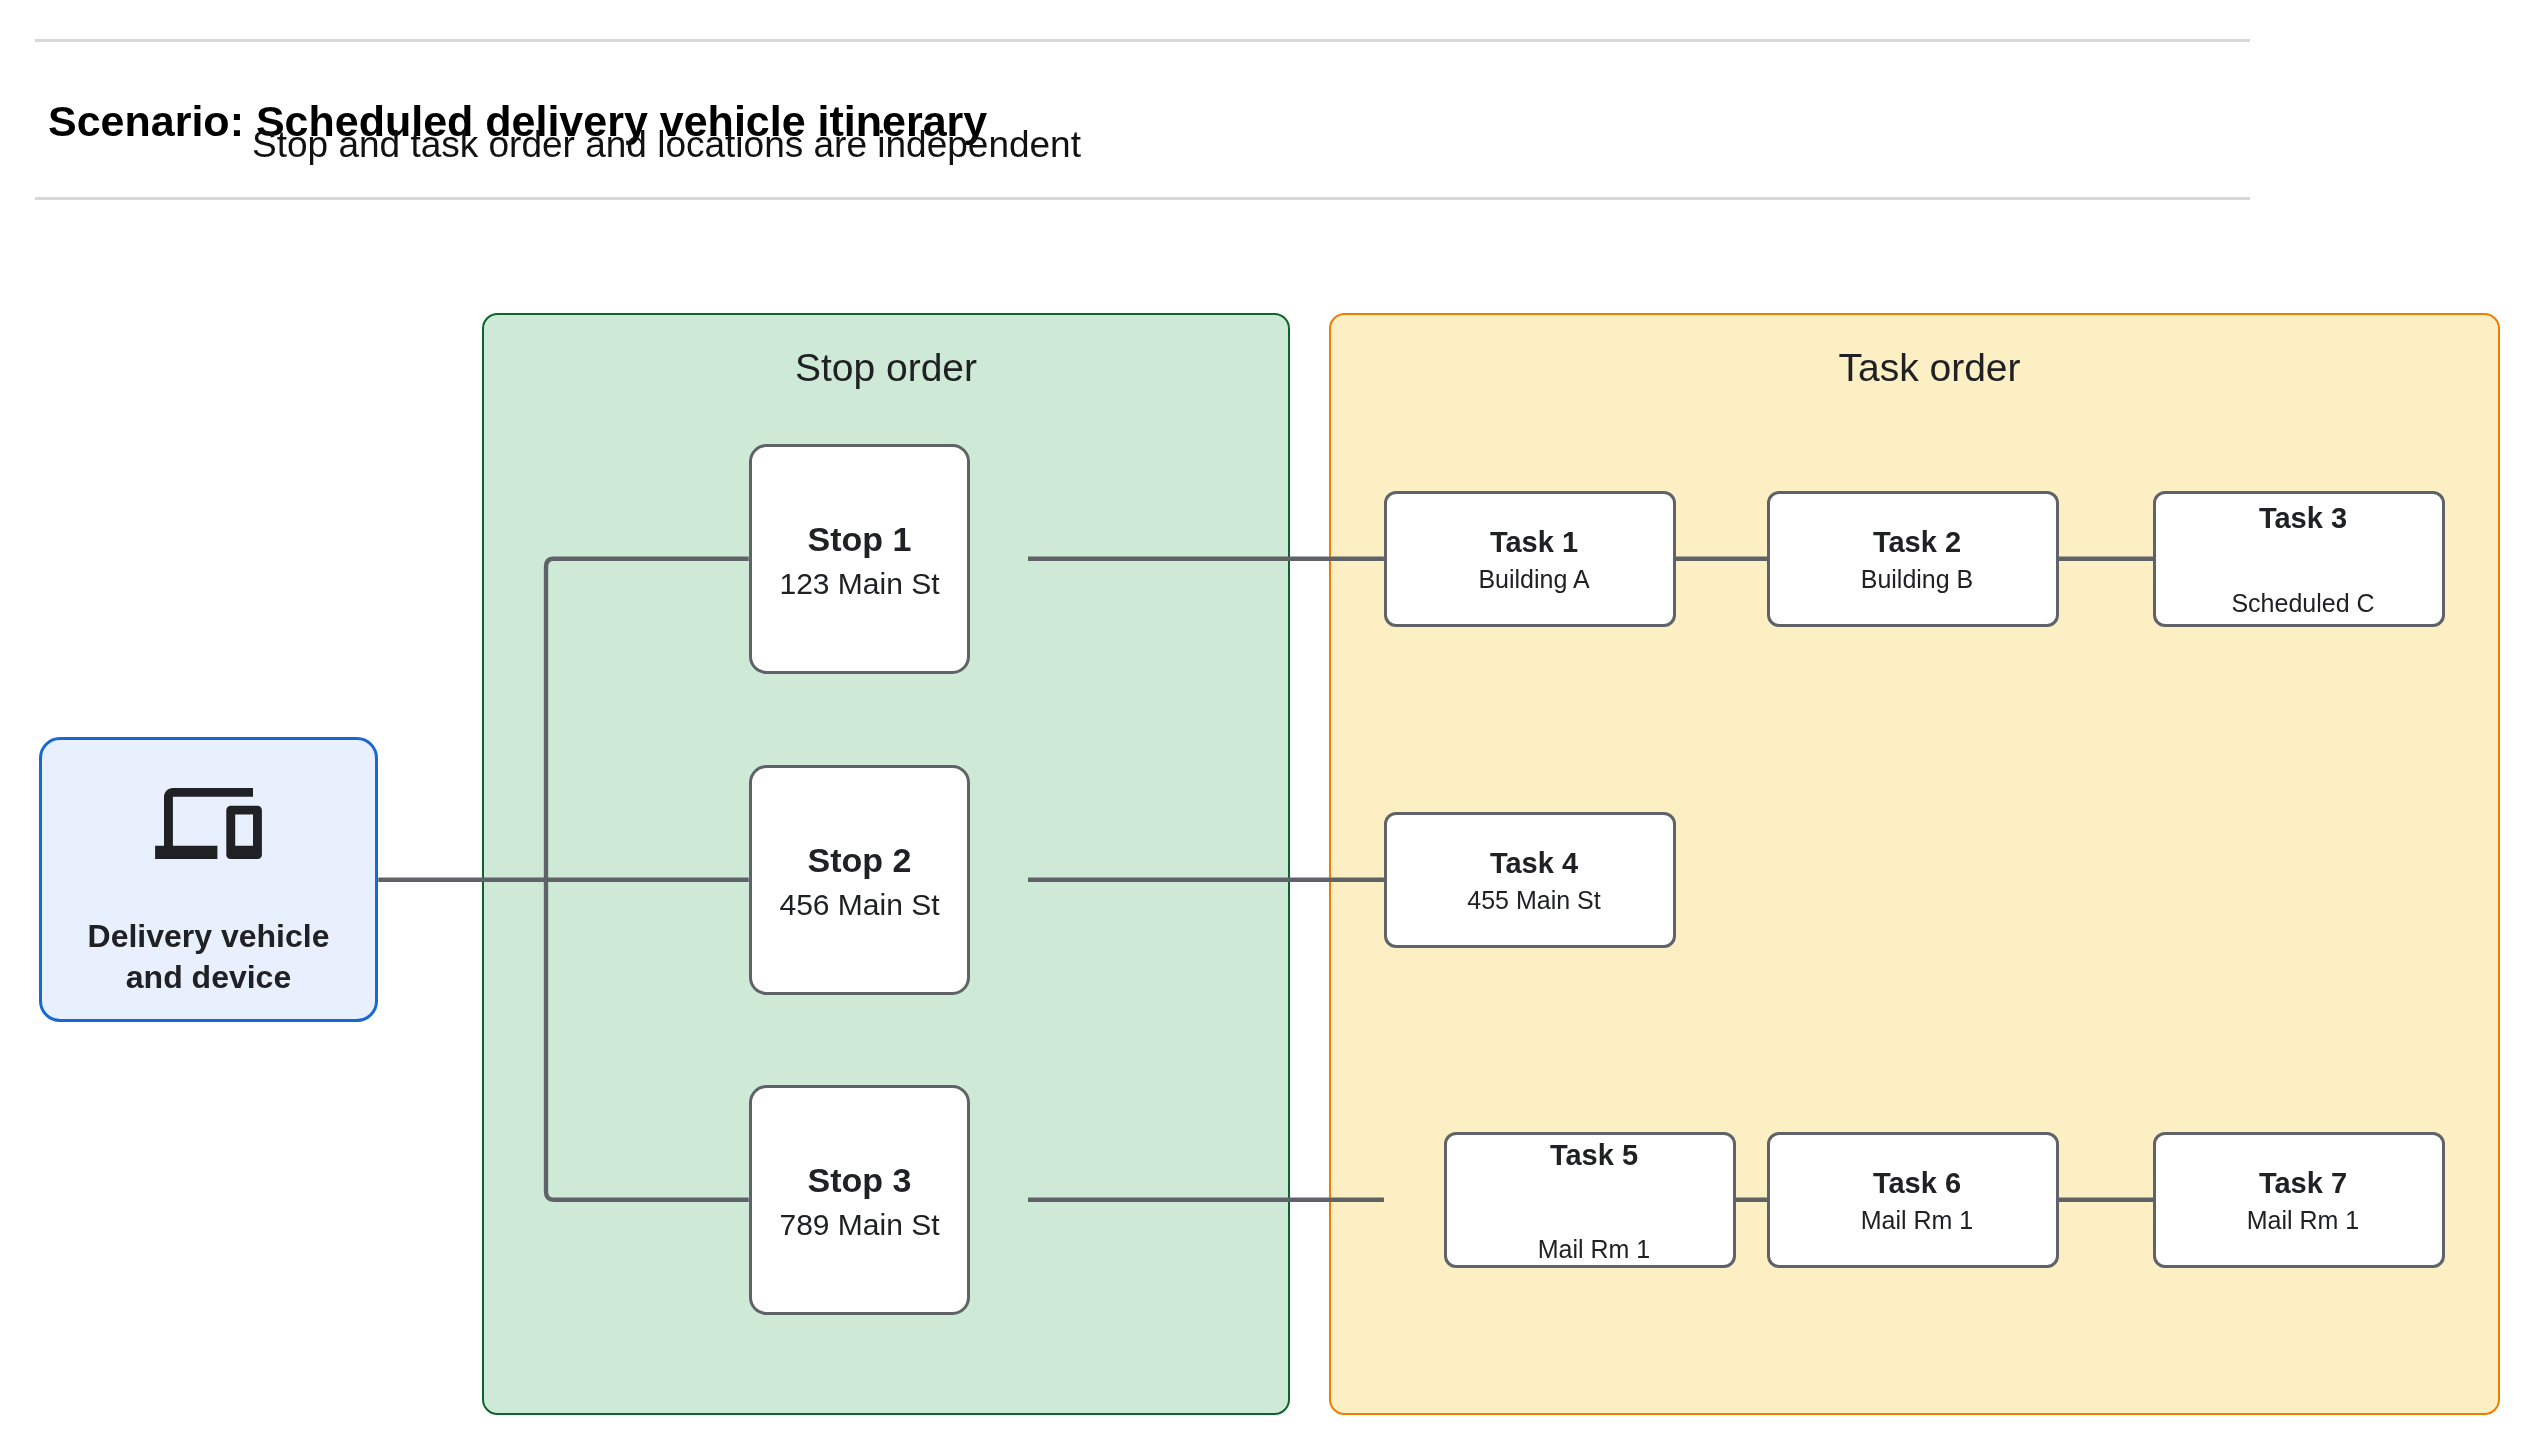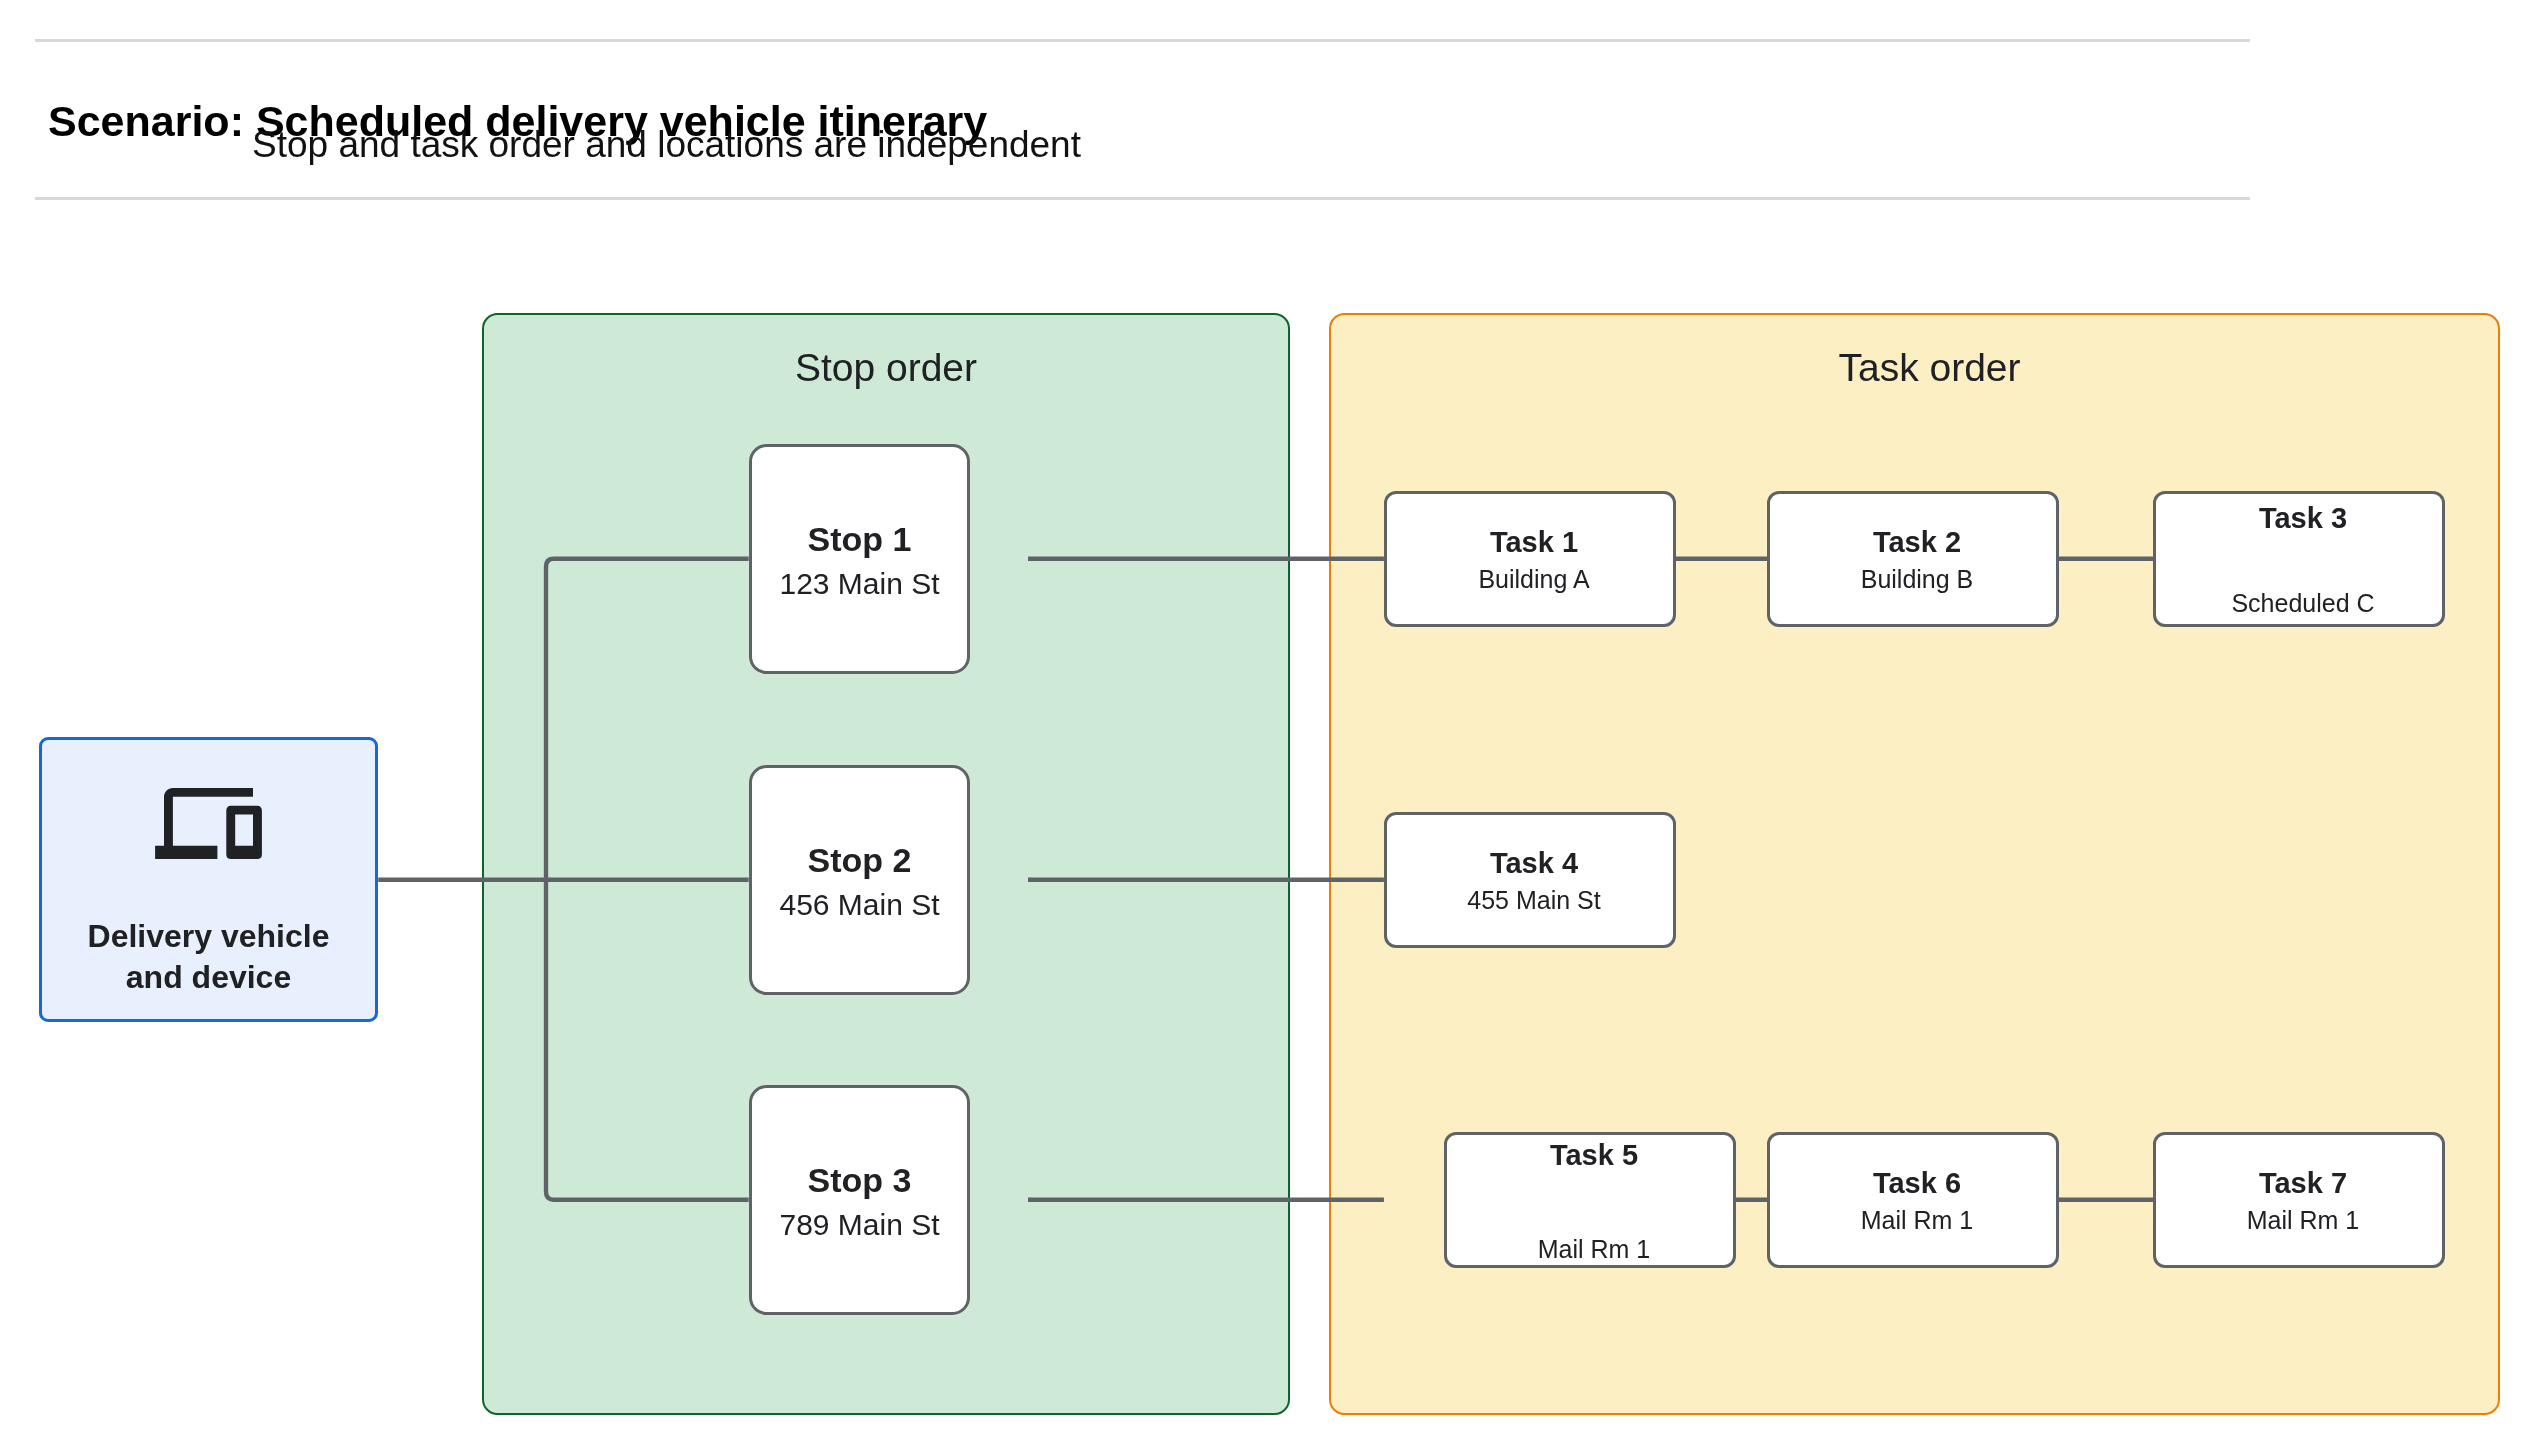--- a/index.html
+++ b/index.html
@@ -121,21 +121,21 @@
   .task-node .node-loc  { font-size: 25px; font-weight: 400; line-height: 1.3; }
   #vehicle-box {
     position: absolute;
     left: 39px;
     top: 737px;
     width: 339px;
     height: 285px;
     z-index: 3;
     background: var(--vehicle-fill, #e8f0fe);
     border: 3.9px solid var(--vehicle-border, #1967d2);
-    border-radius: 9px;
+    border-radius: 21px;
     box-sizing: border-box;
     display: flex;
     flex-direction: column;
     align-items: center;
   }
   #vehicle-box .icon-wrap { margin-top: 39px; height: 89px; }
   #vehicle-label {
     margin-top: 48px;
     text-align: center;
     font-size: 32px;

